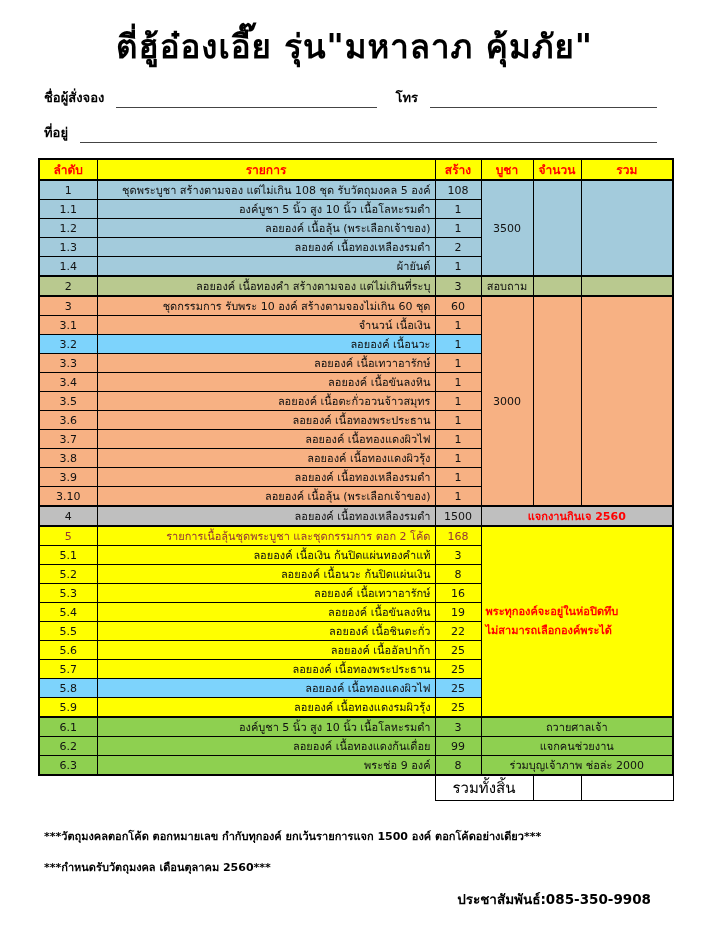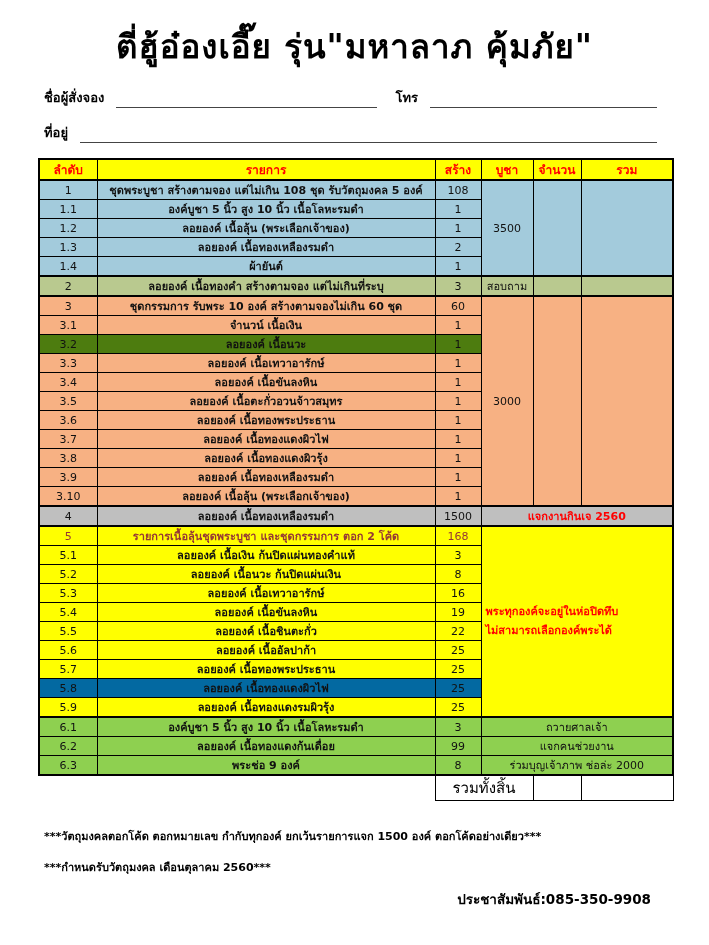--- a/index.html
+++ b/index.html
@@ -67,21 +67,21 @@
     border-top-width:2px;
     border-bottom-width:2px;
   }
   table.order thead th:first-child{border-left-width:2px;}
   table.order thead th:last-child{border-right-width:2px;}
   table.order tbody td:first-child{border-left-width:2px;}
   table.order tbody tr.group-start td{border-top-width:2px;}
   table.order tbody tr.group-end td{border-bottom-width:2px;}
   .edge-r{border-right-width:2px !important;}
   td.c{text-align:center;}
-  td.item{text-align:center;font-weight:bold;}
+  td.item{text-align:right;}
   td.bignote{
     font-size:15px;
     font-weight:bold;
     text-align:left;
     white-space:normal;
     line-height:1.7;
   }
   td.note{font-weight:bold;}
   tfoot td{border:2px solid #000;height:36px;background:#fff;}
   tfoot td.spacer{border:none;background:transparent;}
@@ -184,21 +184,21 @@
           <td class="c">60</td>
           <td class="c" rowspan="11">3000</td>
           <td class="c" rowspan="11"></td>
           <td class="c edge-r" rowspan="11"></td>
         </tr>
         <tr style="background: rgb(247, 177, 131);">
           <td class="c">3.1</td>
           <td class="item">จำนวน์ เนื้อเงิน</td>
           <td class="c">1</td>
         </tr>
-        <tr style="background: #4d7c0f;">
+        <tr style="background: #7dd3fc;">
           <td class="c">3.2</td>
           <td class="item">ลอยองค์ เนื้อนวะ</td>
           <td class="c">1</td>
         </tr>
         <tr style="background: rgb(247, 177, 131);">
           <td class="c">3.3</td>
           <td class="item">ลอยองค์ เนื้อเทวาอารักษ์</td>
           <td class="c">1</td>
         </tr>
         <tr style="background: rgb(247, 177, 131);">
@@ -279,21 +279,21 @@
         <tr style="background: rgb(255, 255, 0);">
           <td class="c">5.6</td>
           <td class="item">ลอยองค์ เนื้ออัลปาก้า</td>
           <td class="c">25</td>
         </tr>
         <tr style="background: rgb(255, 255, 0);">
           <td class="c">5.7</td>
           <td class="item">ลอยองค์ เนื้อทองพระประธาน</td>
           <td class="c">25</td>
         </tr>
-        <tr style="background: #0369a1;">
+        <tr style="background: #7dd3fc;">
           <td class="c">5.8</td>
           <td class="item">ลอยองค์ เนื้อทองแดงผิวไฟ</td>
           <td class="c">25</td>
         </tr>
         <tr style="background: rgb(255, 255, 0);">
           <td class="c">5.9</td>
           <td class="item">ลอยองค์ เนื้อทองแดงรมผิวรุ้ง</td>
           <td class="c">25</td>
         </tr>
         <tr class="group-start" style="background: rgb(142, 208, 80);">

